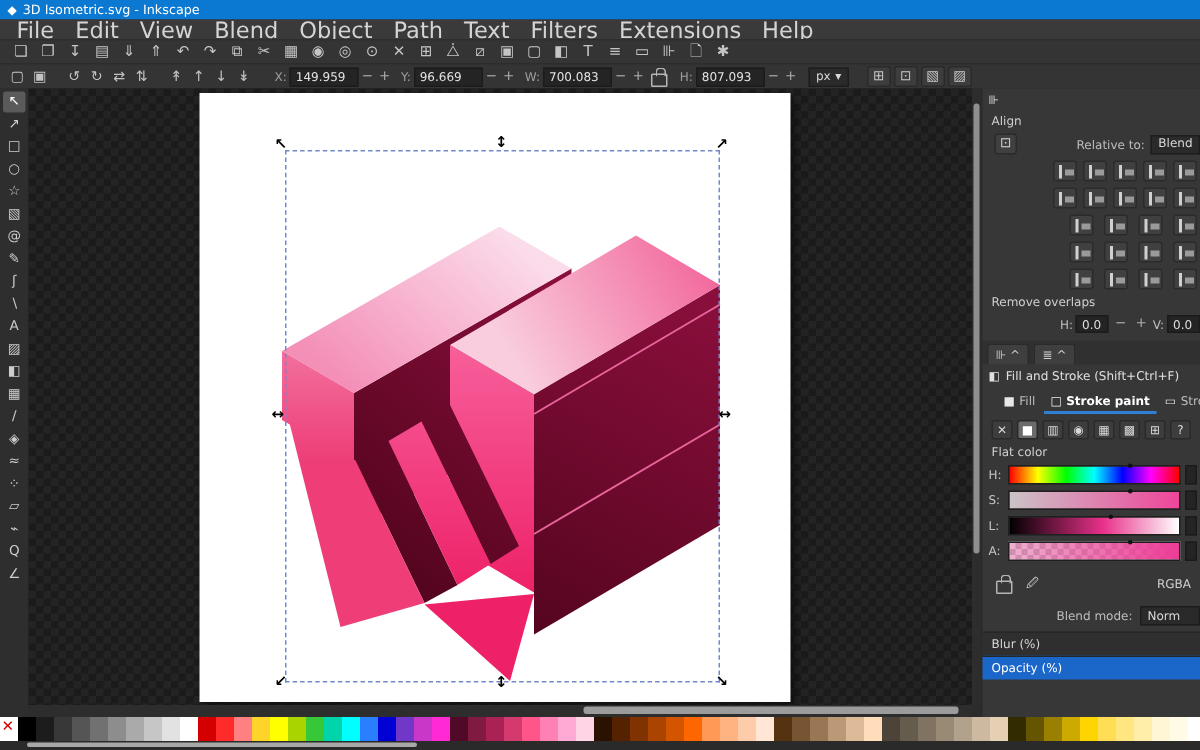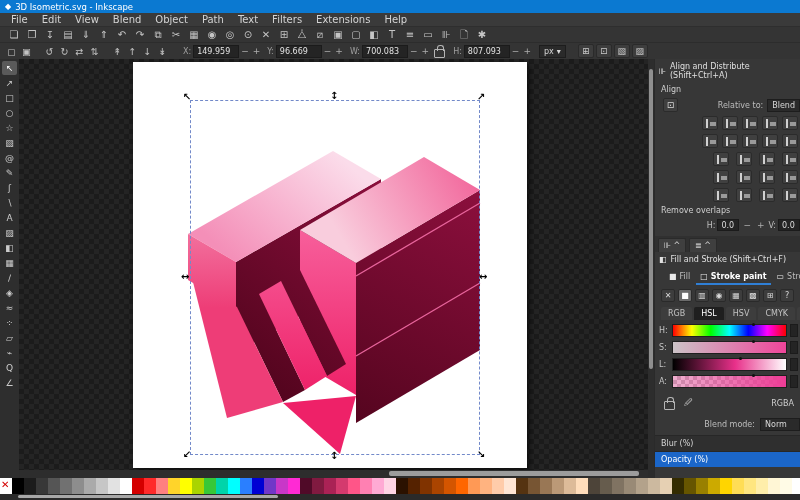--- a/index.html
+++ b/index.html
@@ -2,31 +2,31 @@
 <html><head>
 <meta charset="utf-8">
 <style>
   *{box-sizing:border-box;margin:0;padding:0}
   html,body{width:800px;height:500px;overflow:hidden}
   body{font-family:"DejaVu Sans",sans-serif;background:#2b2b2b;position:relative;color:#ddd;font-size:10px}
   
   .titlebar{position:absolute;left:0;top:0;width:800px;height:13px;background:#0b79d1;color:#fff;display:flex;align-items:center;gap:4px;padding-left:5px;font-size:8.5px}
   .titlebar .appicon{font-size:8px;color:#fff}
   .menubar{position:absolute;left:0;top:13px;width:800px;height:13px;background:#3a3a3a;display:flex;align-items:center;padding-left:4px}
-  .mi{padding:0 7px;font-size:10px;color:#d4d4d4}
+  .mi{padding:0 7px;font-size:15px;color:#d4d4d4}
   .cmdbar{position:absolute;left:0;top:26px;width:800px;height:16px;background:#343434;display:flex;align-items:center;padding-left:5px;border-top:1px solid #2e2e2e}
   .cicon{width:18px;text-align:center;font-size:10px;color:#c6c6c6;line-height:15px}
   .ctrlbar{position:absolute;left:0;top:42px;width:800px;height:17px;background:#343434;display:flex;align-items:center;padding-left:4px;border-top:1px solid #2c2c2c}
   .ticon{width:15px;text-align:center;font-size:9.5px;color:#c2c2c2}
   .grp{display:flex;align-items:center;margin-right:8px}
   .fld{display:flex;align-items:center;margin-left:5px}
   .fld .lab{color:#9f9f9f;font-size:8px;margin-right:2px}
   .fld .val{background:#242424;border:1px solid #1b1b1b;color:#e2e2e2;font-size:8px;height:13px;line-height:12px;padding:0 3px;width:46px}
   .sp{color:#aeaeae;font-size:9px;padding:0 2px}
-  .sel{background:#2a2a2a;border:1px solid #1d1d1d;height:13px;line-height:12px;font-size:8px;padding:0 4px;color:#d8d8d8;display:inline-flex;gap:3px}
+  .sel{background:#2a2a2a;border:1px solid #1d1d1d;height:13px;line-height:12px;font-size:8px;padding:0 4px;color:#d8d8d8;display:inline-flex;align-items:center;gap:3px}
   .lockbox{width:11px;height:9px;border:1px solid #b5b5b5;border-radius:1px;position:relative;margin:0 3px;margin-top:4px}
   .lockbox:before{content:'';position:absolute;left:2px;top:-5px;width:5px;height:5px;border:1px solid #b5b5b5;border-bottom:none;border-radius:3px 3px 0 0}
   .tgl{width:16px;height:14px;background:#3d3d3d;border:1px solid #2a2a2a;color:#c9c9c9;font-size:9px;text-align:center;line-height:13px;margin-left:2px;border-radius:2px}
   
   .toolbox{position:absolute;left:0;top:59px;width:19px;height:419px;background:#2e2e2e;display:flex;flex-direction:column;align-items:center;padding-top:2px;gap:1px}
   .tool{width:15px;height:14px;line-height:14px;text-align:center;font-size:9px;color:#cccccc;border-radius:2px}
   .tool.active{background:#5a5a5a;color:#fff}
   
   .canvas{position:absolute;left:19px;top:59px;width:629px;height:411px;background-color:#1b1b1b;background-image:linear-gradient(45deg,#242424 25%,transparent 25%,transparent 75%,#242424 75%),linear-gradient(45deg,#242424 25%,transparent 25%,transparent 75%,#242424 75%);background-size:10px 10px;background-position:0 0,5px 5px;overflow:hidden}
   .page{position:absolute;left:114px;top:3px;width:394px;height:406px;background:#fff;box-shadow:3px 3px 6px rgba(0,0,0,.55)}
@@ -271,21 +271,20 @@
 <div class="vscroll">
     <div class="thumb"></div>
   </div>
 <div class="hscroll">
     <div class="thumb"></div>
   </div>
 
 <div class="panel">
   <div class="ttl">
     <span>⊪</span>
-    <span>Align and Distribute (Shift+Ctrl+A)</span>
   </div>
   <div class="seclab">Align</div>
   <div class="relrow">
     <span class="grpbtn">⊡</span>
     <span style="margin-left:auto;color:#bdbdbd">Relative to:</span>
     <span class="sel">
         <span>Blend</span>
       </span>
   </div>
   <div class="btnrow">
@@ -399,27 +398,21 @@
   <div class="paintrow">
       <span class="pbtn">✕</span>
       <span class="pbtn active">■</span>
       <span class="pbtn">▥</span>
       <span class="pbtn">◉</span>
       <span class="pbtn">▦</span>
       <span class="pbtn">▩</span>
       <span class="pbtn">⊞</span>
       <span class="pbtn">?</span>
     </div>
-  <div class="ctabs">
-      <span class="ctab">RGB</span>
-      <span class="ctab active">HSL</span>
-      <span class="ctab">HSV</span>
-      <span class="ctab">CMYK</span>
-      <span class="ctab">Wheel</span>
-    </div>
+  <div class="seclab">Flat color</div>
 
   <div class="sliderrow">
     <span class="slab">H:</span>
     <div class="slider h">
         <div class="mark" style="left:70%"></div>
       </div>
     <span class="cut"></span>
   </div>
   <div class="sliderrow">
     <span class="slab">S:</span>

